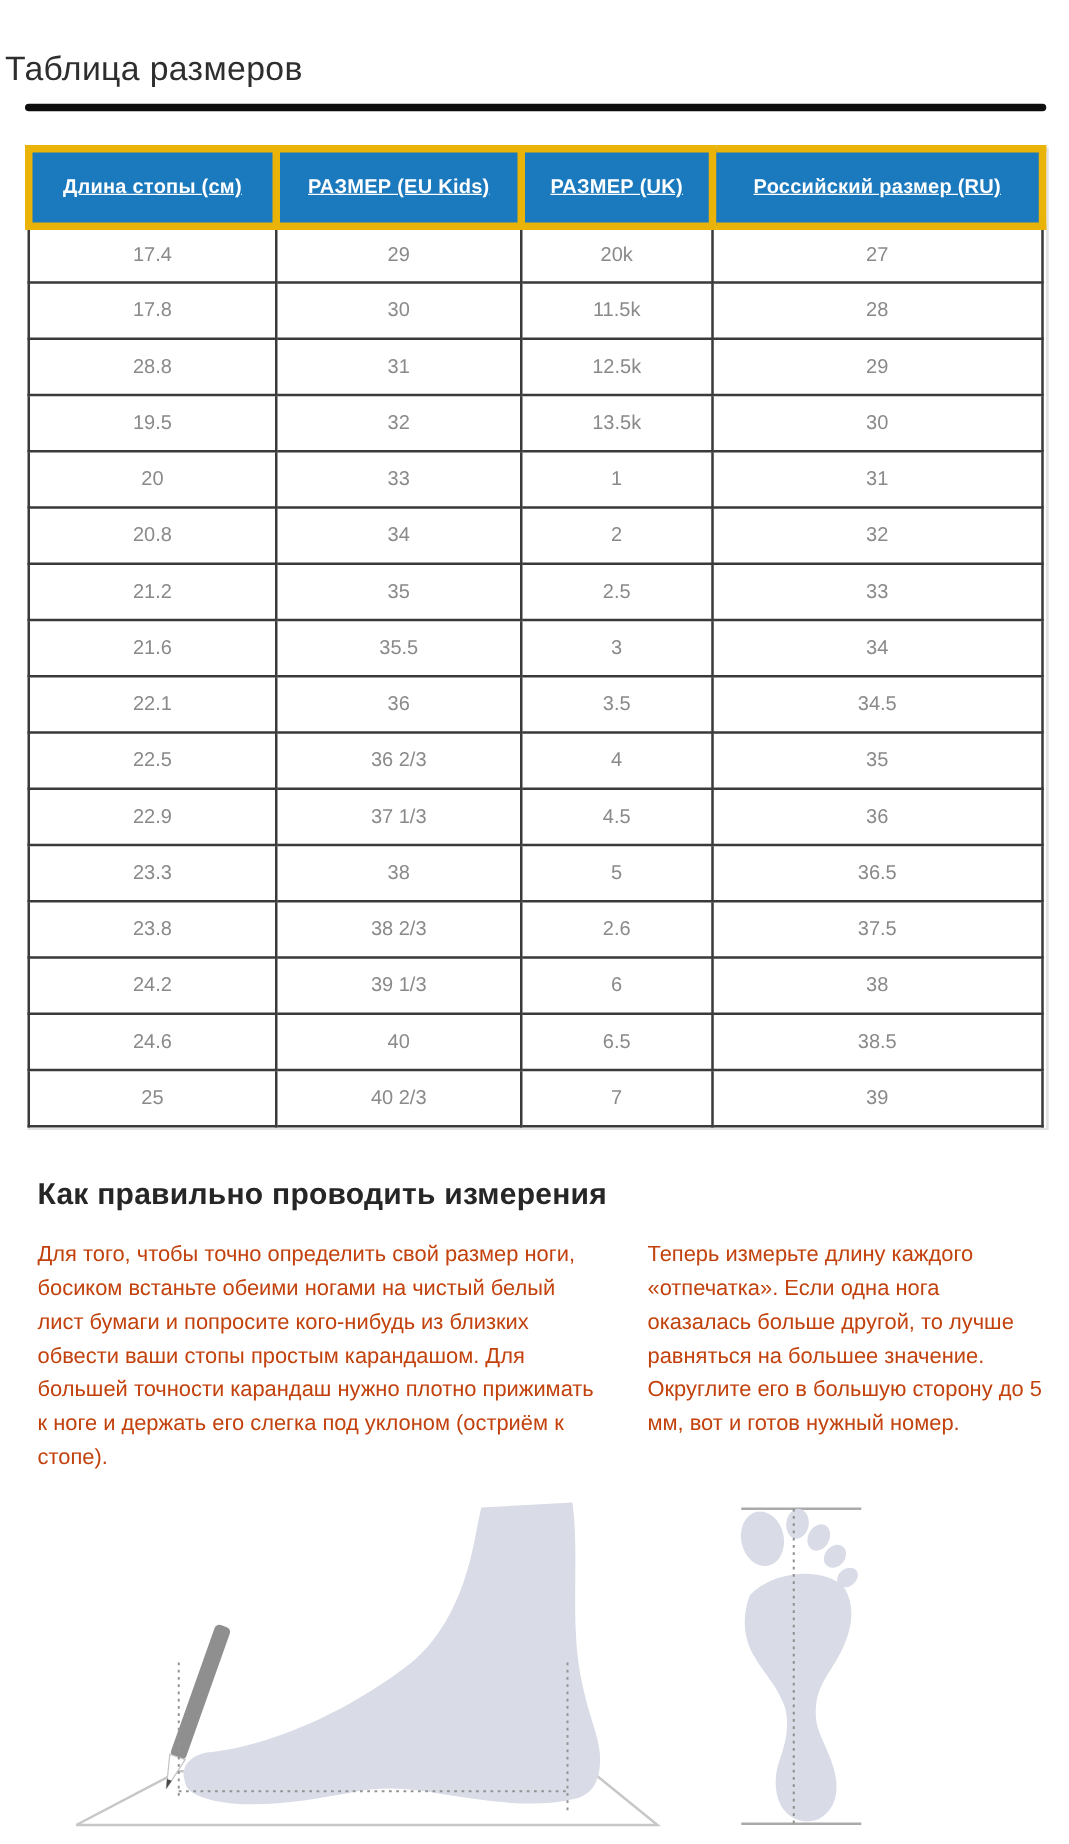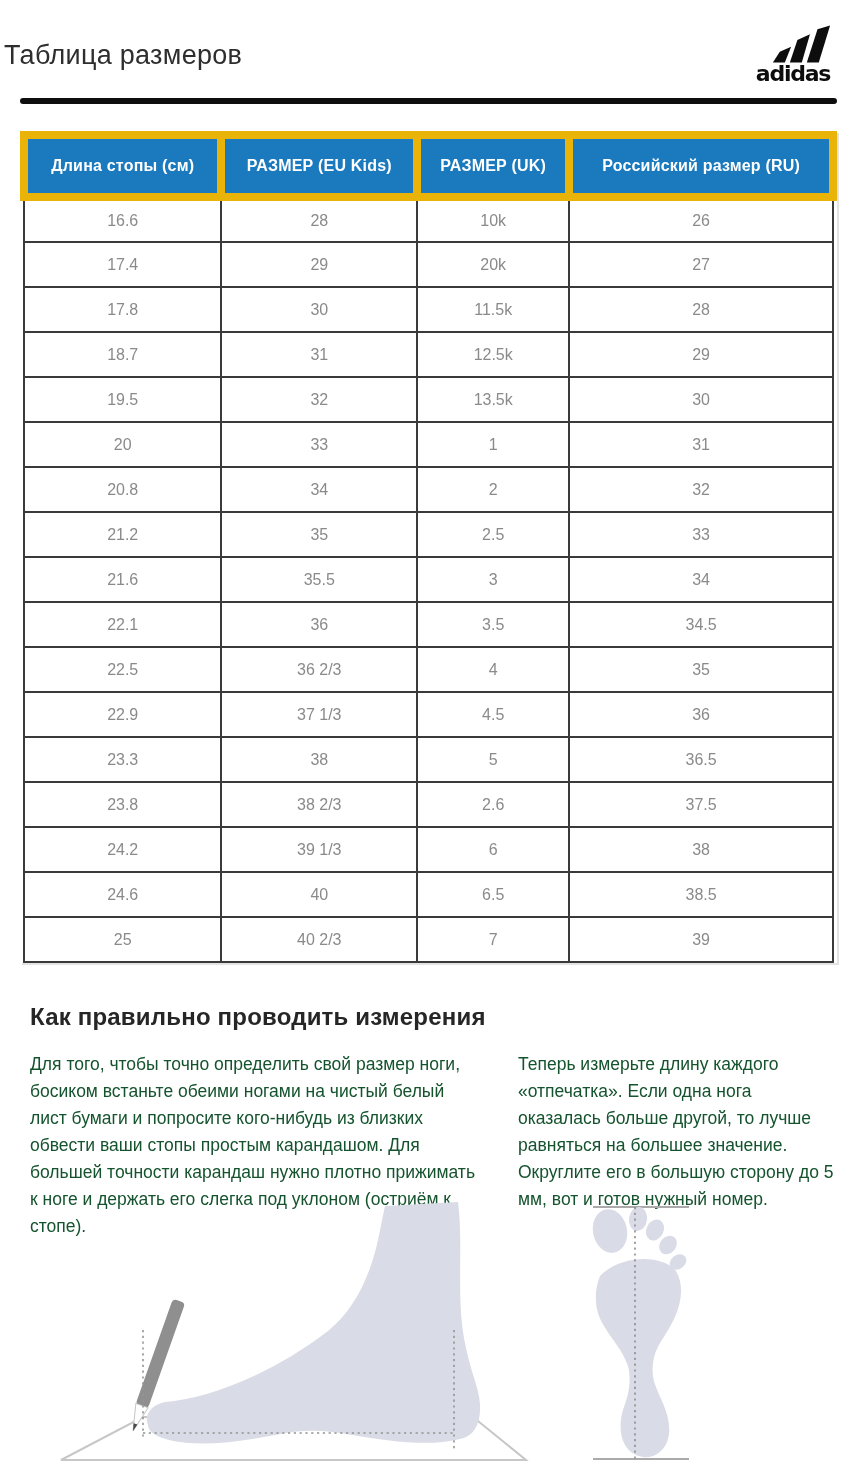--- a/index.html
+++ b/index.html
@@ -26,56 +26,49 @@
     margin:12px 18px 0 20px; height:6px; background:#0e0e0e; border-radius:3px;
   }
   
   .size-table {
     margin:27px 18px 0 20px;
     width:817px; table-layout:fixed; border-collapse:collapse;
     box-shadow:2px 2px 0 #e3e3e3;
   }
   .size-table th {
     background:#1b79be; color:#ffffff; font-size:16px; font-weight:bold;
-    height:62px; border:8px solid #eab308; text-align:center; vertical-align:middle;
+    height:62px; border:6px solid #eab308; text-align:center; vertical-align:middle;
     letter-spacing:.2px;
+    text-decoration:underline;
   }
   .size-table td {
     height:45px; border:2px solid #3a3a3a; background:#fff;
     color:#8a8a8a; font-size:16px; text-align:center; vertical-align:middle;
   }
   col.c1 { width:24.4%; } col.c2 { width:24.2%; } col.c3 { width:18.8%; } col.c4 { width:32.6%; }
   
   .section-heading {
     margin:40px 0 0 30px; font-size:24px; font-weight:bold; color:#262626;
     letter-spacing:.2px;
   }
   .columns { display:flex; margin:20px 0 0 30px; }
-  .col-text { font-size:17.5px; line-height:27px; color:#14532d; }
+  .col-text { font-size:17.5px; line-height:27px; color:#c2410c; }
   .col-left  { width:455px; }
   .col-right { width:320px; margin-left:33px; }
   
   .illus-left  { position:absolute; left:28px;  top:1178px; }
   .illus-right { position:absolute; left:588px; top:1198px; }
 </style>
 </head>
 <body>
 
 <div class="page">
 
   <div class="header">
     <div class="page-title">Таблица размеров</div>
-    <div class="brand-logo">
-      <svg width="88" height="62" viewBox="0 0 70 48">
-        <polygon points="19,30 28.5,30 33.5,17.5 24.5,21.5" fill="#0d0d0d"></polygon>
-        <polygon points="32.5,30 42,30 48.5,7.5 38.5,12" fill="#0d0d0d"></polygon>
-        <polygon points="46,30 55.5,30 64.5,0.5 54.5,3.5" fill="#0d0d0d"></polygon>
-        <text x="35" y="45" text-anchor="middle" font-family="DejaVu Sans, Liberation Sans, sans-serif" font-size="17.5" font-weight="bold" letter-spacing="-1" fill="#0d0d0d">adidas</text>
-      </svg>
-    </div>
   </div>
 
   <div class="divider"></div>
 
   <table class="size-table">
     <colgroup>
         <col class="c1">
         <col class="c2">
         <col class="c3">
         <col class="c4">
@@ -83,39 +76,33 @@
     <thead>
       <tr>
           <th>Длина стопы (см)</th>
           <th>РАЗМЕР (EU Kids)</th>
           <th>РАЗМЕР (UK)</th>
           <th>Российский размер (RU)</th>
         </tr>
     </thead>
     <tbody>
         <tr>
-          <td>16.6</td>
-          <td>28</td>
-          <td>10k</td>
-          <td>26</td>
-        </tr>
-        <tr>
           <td>17.4</td>
           <td>29</td>
           <td>20k</td>
           <td>27</td>
         </tr>
         <tr>
           <td>17.8</td>
           <td>30</td>
           <td>11.5k</td>
           <td>28</td>
         </tr>
         <tr>
-          <td>18.7</td>
+          <td>28.8</td>
           <td>31</td>
           <td>12.5k</td>
           <td>29</td>
         </tr>
         <tr>
           <td>19.5</td>
           <td>32</td>
           <td>13.5k</td>
           <td>30</td>
         </tr>

